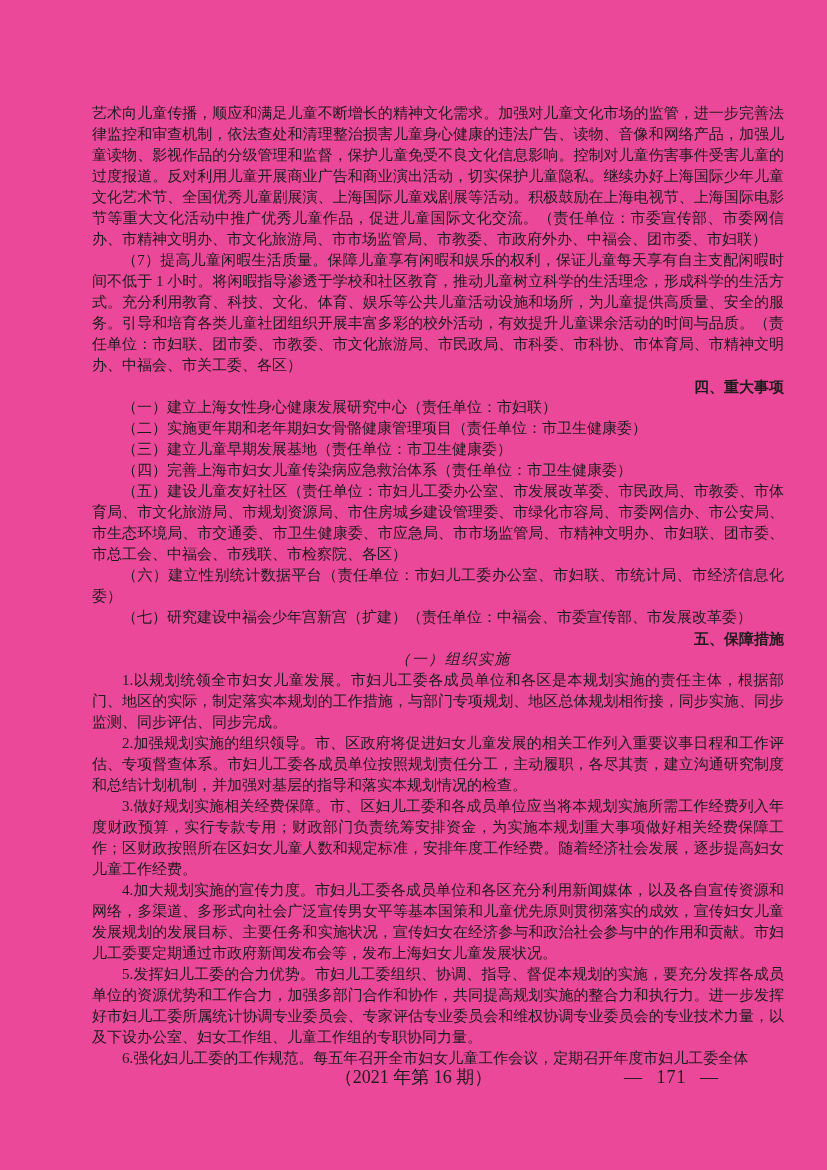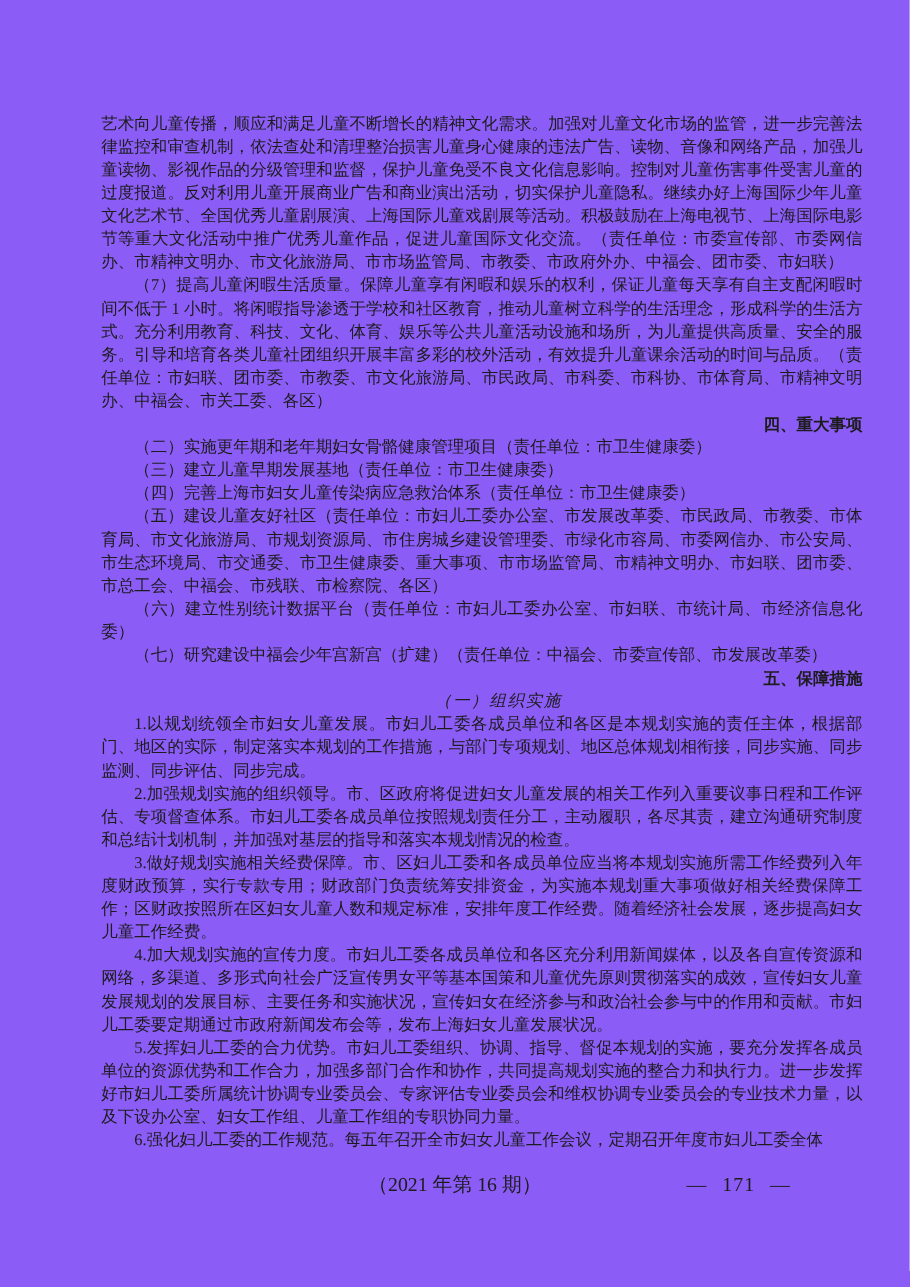--- a/index.html
+++ b/index.html
@@ -4,21 +4,21 @@
 <style>
   html, body {
     margin: 0;
     padding: 0;
     background: #e8e8e8;
   }
   .page {
     position: relative;
     width: 827px;
     height: 1170px;
-    background: #8b5cf6;
+    background: #ec4899;
     overflow: hidden;
     font-family: "Liberation Serif", "DejaVu Serif", serif;
     color: #1c1c1c;
   }
   .text-block {
     position: absolute;
     left: 92px;
     top: 103px;
     width: 692px;
     font-size: 15px;
@@ -66,24 +66,25 @@
 </style>
 </head>
 <body>
 
 <div class="page">
 
   <div class="text-block">
     <p class="noindent">艺术向儿童传播，顺应和满足儿童不断增长的精神文化需求。加强对儿童文化市场的监管，进一步完善法律监控和审查机制，依法查处和清理整治损害儿童身心健康的违法广告、读物、音像和网络产品，加强儿童读物、影视作品的分级管理和监督，保护儿童免受不良文化信息影响。控制对儿童伤害事件受害儿童的过度报道。反对利用儿童开展商业广告和商业演出活动，切实保护儿童隐私。继续办好上海国际少年儿童文化艺术节、全国优秀儿童剧展演、上海国际儿童戏剧展等活动。积极鼓励在上海电视节、上海国际电影节等重大文化活动中推广优秀儿童作品，促进儿童国际文化交流。（责任单位：市委宣传部、市委网信办、市精神文明办、市文化旅游局、市市场监管局、市教委、市政府外办、中福会、团市委、市妇联）</p>
     <p>（7）提高儿童闲暇生活质量。保障儿童享有闲暇和娱乐的权利，保证儿童每天享有自主支配闲暇时间不低于 1 小时。将闲暇指导渗透于学校和社区教育，推动儿童树立科学的生活理念，形成科学的生活方式。充分利用教育、科技、文化、体育、娱乐等公共儿童活动设施和场所，为儿童提供高质量、安全的服务。引导和培育各类儿童社团组织开展丰富多彩的校外活动，有效提升儿童课余活动的时间与品质。（责任单位：市妇联、团市委、市教委、市文化旅游局、市民政局、市科委、市科协、市体育局、市精神文明办、中福会、市关工委、各区）</p>
     <p class="heading">四、重大事项</p>
+    <p>（一）建立上海女性身心健康发展研究中心（责任单位：市妇联）</p>
     <p>（二）实施更年期和老年期妇女骨骼健康管理项目（责任单位：市卫生健康委）</p>
     <p>（三）建立儿童早期发展基地（责任单位：市卫生健康委）</p>
     <p>（四）完善上海市妇女儿童传染病应急救治体系（责任单位：市卫生健康委）</p>
-    <p>（五）建设儿童友好社区（责任单位：市妇儿工委办公室、市发展改革委、市民政局、市教委、市体育局、市文化旅游局、市规划资源局、市住房城乡建设管理委、市绿化市容局、市委网信办、市公安局、市生态环境局、市交通委、市卫生健康委、重大事项、市市场监管局、市精神文明办、市妇联、团市委、市总工会、中福会、市残联、市检察院、各区）</p>
+    <p>（五）建设儿童友好社区（责任单位：市妇儿工委办公室、市发展改革委、市民政局、市教委、市体育局、市文化旅游局、市规划资源局、市住房城乡建设管理委、市绿化市容局、市委网信办、市公安局、市生态环境局、市交通委、市卫生健康委、市应急局、市市场监管局、市精神文明办、市妇联、团市委、市总工会、中福会、市残联、市检察院、各区）</p>
     <p>（六）建立性别统计数据平台（责任单位：市妇儿工委办公室、市妇联、市统计局、市经济信息化委）</p>
     <p>（七）研究建设中福会少年宫新宫（扩建）（责任单位：中福会、市委宣传部、市发展改革委）</p>
     <p class="heading">五、保障措施</p>
     <p class="sub">（一）组织实施</p>
     <p>1.以规划统领全市妇女儿童发展。市妇儿工委各成员单位和各区是本规划实施的责任主体，根据部门、地区的实际，制定落实本规划的工作措施，与部门专项规划、地区总体规划相衔接，同步实施、同步监测、同步评估、同步完成。</p>
     <p>2.加强规划实施的组织领导。市、区政府将促进妇女儿童发展的相关工作列入重要议事日程和工作评估、专项督查体系。市妇儿工委各成员单位按照规划责任分工，主动履职，各尽其责，建立沟通研究制度和总结计划机制，并加强对基层的指导和落实本规划情况的检查。</p>
     <p>3.做好规划实施相关经费保障。市、区妇儿工委和各成员单位应当将本规划实施所需工作经费列入年度财政预算，实行专款专用；财政部门负责统筹安排资金，为实施本规划重大事项做好相关经费保障工作；区财政按照所在区妇女儿童人数和规定标准，安排年度工作经费。随着经济社会发展，逐步提高妇女儿童工作经费。</p>
     <p>4.加大规划实施的宣传力度。市妇儿工委各成员单位和各区充分利用新闻媒体，以及各自宣传资源和网络，多渠道、多形式向社会广泛宣传男女平等基本国策和儿童优先原则贯彻落实的成效，宣传妇女儿童发展规划的发展目标、主要任务和实施状况，宣传妇女在经济参与和政治社会参与中的作用和贡献。市妇儿工委要定期通过市政府新闻发布会等，发布上海妇女儿童发展状况。</p>
     <p>5.发挥妇儿工委的合力优势。市妇儿工委组织、协调、指导、督促本规划的实施，要充分发挥各成员单位的资源优势和工作合力，加强多部门合作和协作，共同提高规划实施的整合力和执行力。进一步发挥好市妇儿工委所属统计协调专业委员会、专家评估专业委员会和维权协调专业委员会的专业技术力量，以及下设办公室、妇女工作组、儿童工作组的专职协同力量。</p>
     <p>6.强化妇儿工委的工作规范。每五年召开全市妇女儿童工作会议，定期召开年度市妇儿工委全体</p>

